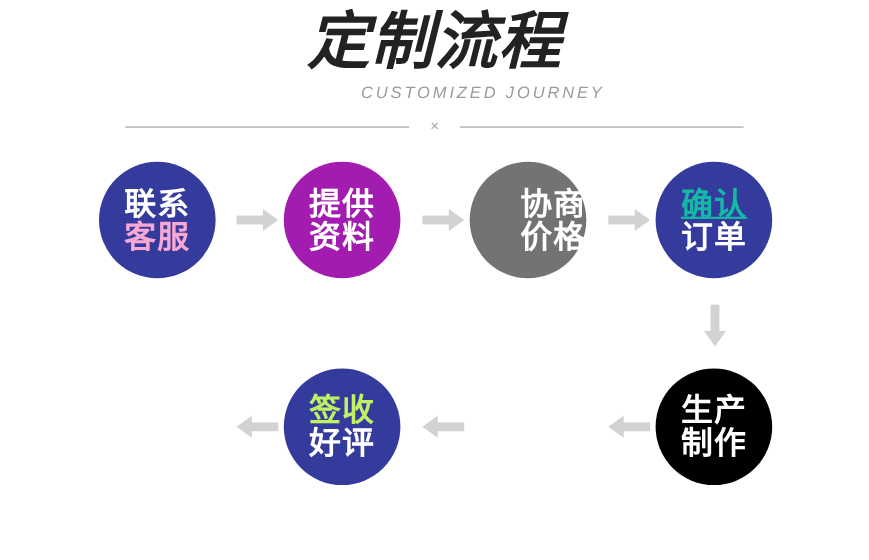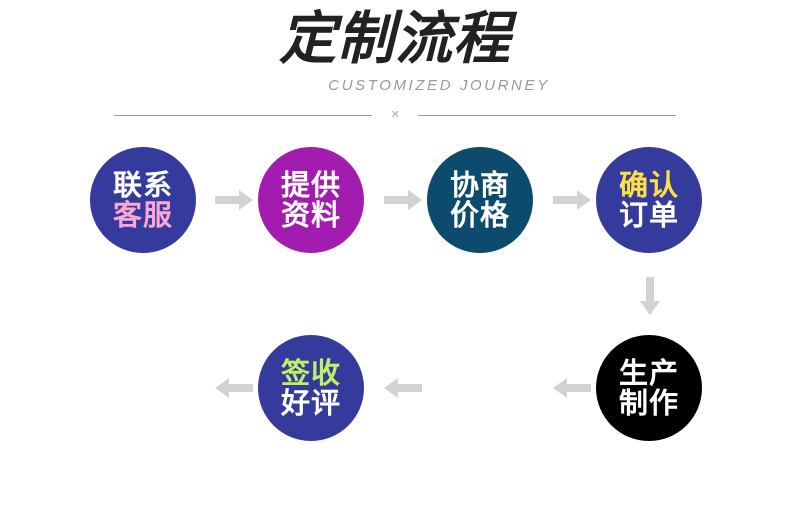--- a/index.html
+++ b/index.html
@@ -182,32 +182,32 @@
   <div class="node" style="left: 258px; top: 147px; background: #a21caf;">
     <span class="line" style="color: rgb(255, 255, 255);">提供</span>
     <span class="line" style="color: rgb(255, 255, 255);">资料</span>
   </div>
 
   <div class="arrow right" style="left:384px; top:187px;">
     <span class="shaft" style="background: rgb(210, 210, 210);"></span>
     <span class="head" style="border-left-color: rgb(210, 210, 210);"></span>
   </div>
 
-  <div class="node" style="left: 427px; top: 147px; background: #0c4a6e;">
+  <div class="node" style="left: 427px; top: 147px; background: #737373; align-items: flex-end;">
     <span class="line" style="color: rgb(255, 255, 255);">协商</span>
     <span class="line" style="color: rgb(255, 255, 255);">价格</span>
   </div>
 
   <div class="arrow right" style="left:553px; top:187px;">
     <span class="shaft" style="background: rgb(210, 210, 210);"></span>
     <span class="head" style="border-left-color: rgb(210, 210, 210);"></span>
   </div>
 
   <div class="node" style="left: 596px; top: 147px; background: rgb(53, 58, 157);">
-    <span class="line" style="color: #fde047;">确认</span>
+    <span class="line" style="color: #14b8a6; text-decoration: underline;">确认</span>
     <span class="line" style="color: rgb(255, 255, 255);">订单</span>
   </div>
 
   <div class="arrow-down" style="left:637px; top:277px;">
     <span class="shaft" style="background: rgb(210, 210, 210);"></span>
     <span class="head" style="border-top-color: rgb(210, 210, 210);"></span>
   </div>
 
 
   <div class="arrow left" style="left:215px; top:375px;">

